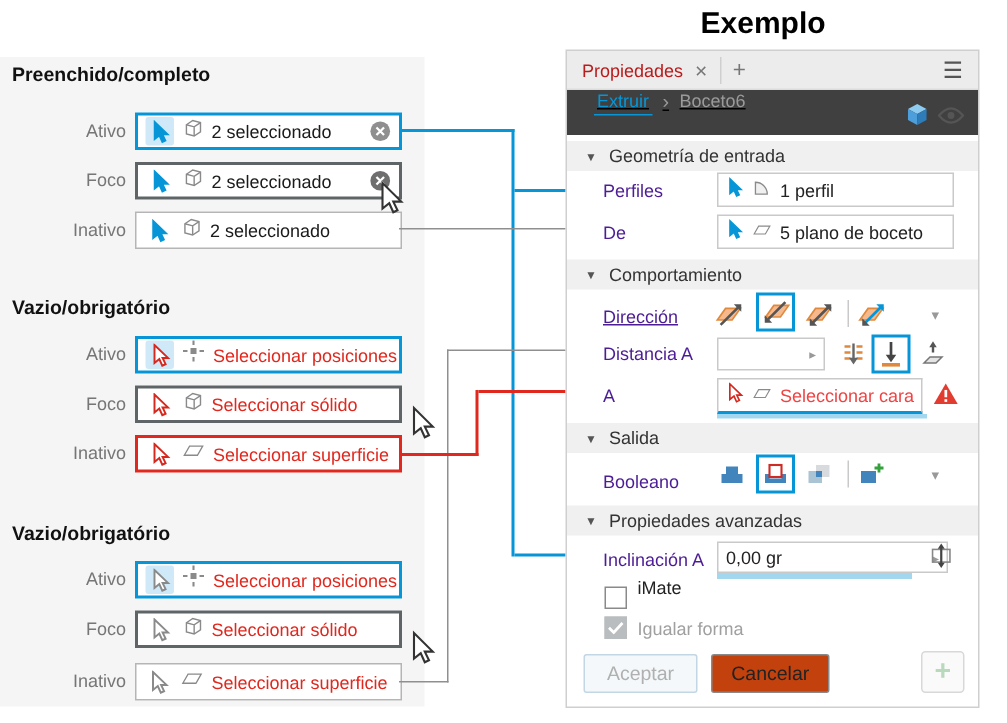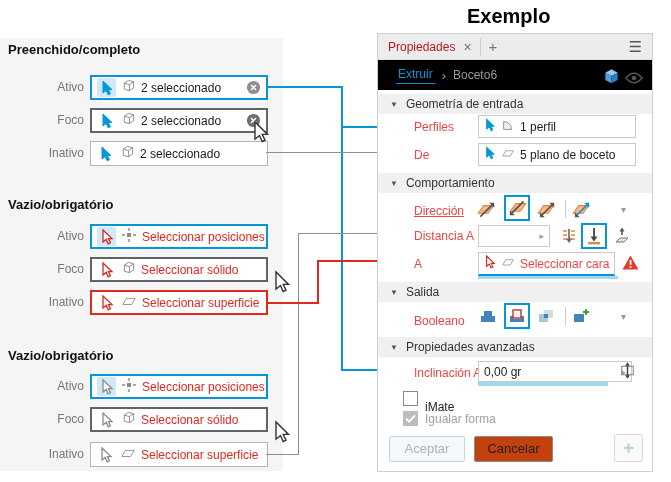--- a/index.html
+++ b/index.html
@@ -40,34 +40,34 @@
   .panel { position:absolute; left:377px; top:33px; width:276px; height:439px;
            background:#fff; border:1px solid #cfcfcf; }
   .tabbar { position:absolute; left:0; top:0; width:100%; height:26px; background:#ececec;
             border-bottom:1px solid #dcdcdc; display:flex; align-items:center; padding-left:10px; }
   .tab-label { font-size:12px; color:#b91c1c; }
   .tab-close { font-size:14px; color:#777; margin-left:8px; cursor:default; }
   .tab-sep { width:1px; height:18px; background:#cfcfcf; margin:0 8px; }
   .tab-add { font-size:15px; color:#777; }
   .tab-menu { position:absolute; right:10px; top:4px; font-size:15px; color:#555; }
 
-  .crumb { position:absolute; left:0; top:26px; width:100%; height:30px; background:#000000;
-           display:flex; align-items:center; padding-left:18px; gap:7px;text-decoration:underline; }
+  .crumb { position:absolute; left:0; top:26px; width:100%; height:30px; background:#404040;
+           display:flex; align-items:flex-start; padding-left:18px; gap:7px;text-decoration:underline; }
   .crumb-link { font-size:12px; color:#0696d7; border-bottom:1px solid #0696d7; padding:0 2px 2px 2px; }
   .crumb-sep { font-size:13px; color:#9a9a9a; }
   .crumb-cur { font-size:12px; color:#9a9a9a; }
   .crumb-cube { position:absolute; right:31px; top:7px; }
   .crumb-eye  { position:absolute; right:9px; top:10px; }
 
   .band { position:absolute; left:0; width:100%; height:20px; background:#f0f0f0;
           display:flex; align-items:center; gap:8px; padding-left:12px; }
   .band-caret { font-size:8px; color:#555; }
   .band-title { font-size:12px; color:#333; }
 
-  .p-label { position:absolute; left:36px; font-size:12px; color:#ef4444; height:20px; line-height:20px; white-space:nowrap; }
+  .p-label { position:absolute; left:24px; font-size:12px; color:#4c1d95; height:20px; line-height:20px; white-space:nowrap; }
   .p-label.dim { color:#a0a0a0; }
   .p-field { position:absolute; left:100px; background:#fff; border:1px solid #c9c9c9;
              display:flex; align-items:center; gap:5px; padding:0 5px; font-size:12px; color:#222; }
   .p-field .red { color:#ef4444; white-space:nowrap; }
   .mini-arrow { margin-left:auto; font-size:9px; color:#999; }
   .ublue { border-bottom:2px solid #0696d7; }
   .lightbar { position:absolute; background:#a3d7f0; }
   .icon-cell { position:absolute; display:flex; align-items:center; justify-content:center; }
   .selbox { border:2px solid #0696d7; background:#fff; width:26px; height:26px; }
   .vsep { position:absolute; width:1px; height:18px; background:#c9c9c9; }
@@ -483,21 +483,21 @@
     <div class="icon-cell" style="left:240px; top:327px;">
       <svg width="19" height="19" viewBox="0 0 18 18">
           <rect x="3.5" y="5" width="11" height="8" fill="none" stroke="#888"></rect>
           <path d="M9 4 V14" stroke="#444" stroke-width="1.4"></path>
           <polygon points="6.8,4.6 11.2,4.6 9,1.2" fill="#444"></polygon>
           <polygon points="6.8,13.4 11.2,13.4 9,16.8" fill="#444"></polygon>
         </svg>
     </div>
 
     <div class="chk" style="left:25px; top:357px;"></div>
-    <div class="p-label" style="left:47px; top:363px; color:#222;">iMate</div>
+    <div class="p-label" style="left:47px; top:348px; color:#222;">iMate</div>
 
     <div class="chk disabled" style="left:25px; top:377px;">
       <svg width="11" height="9" viewBox="0 0 12 10">
           <path d="M1 5 L4.5 8.5 L11 1.5" stroke="#fff" stroke-width="2" fill="none"></path>
         </svg>
     </div>
     <div class="p-label dim" style="left:47px; top:375px;">Igualar forma</div>
 
     <div class="btn btn-accept">Aceptar</div>
     <div class="btn btn-cancel">Cancelar</div>

